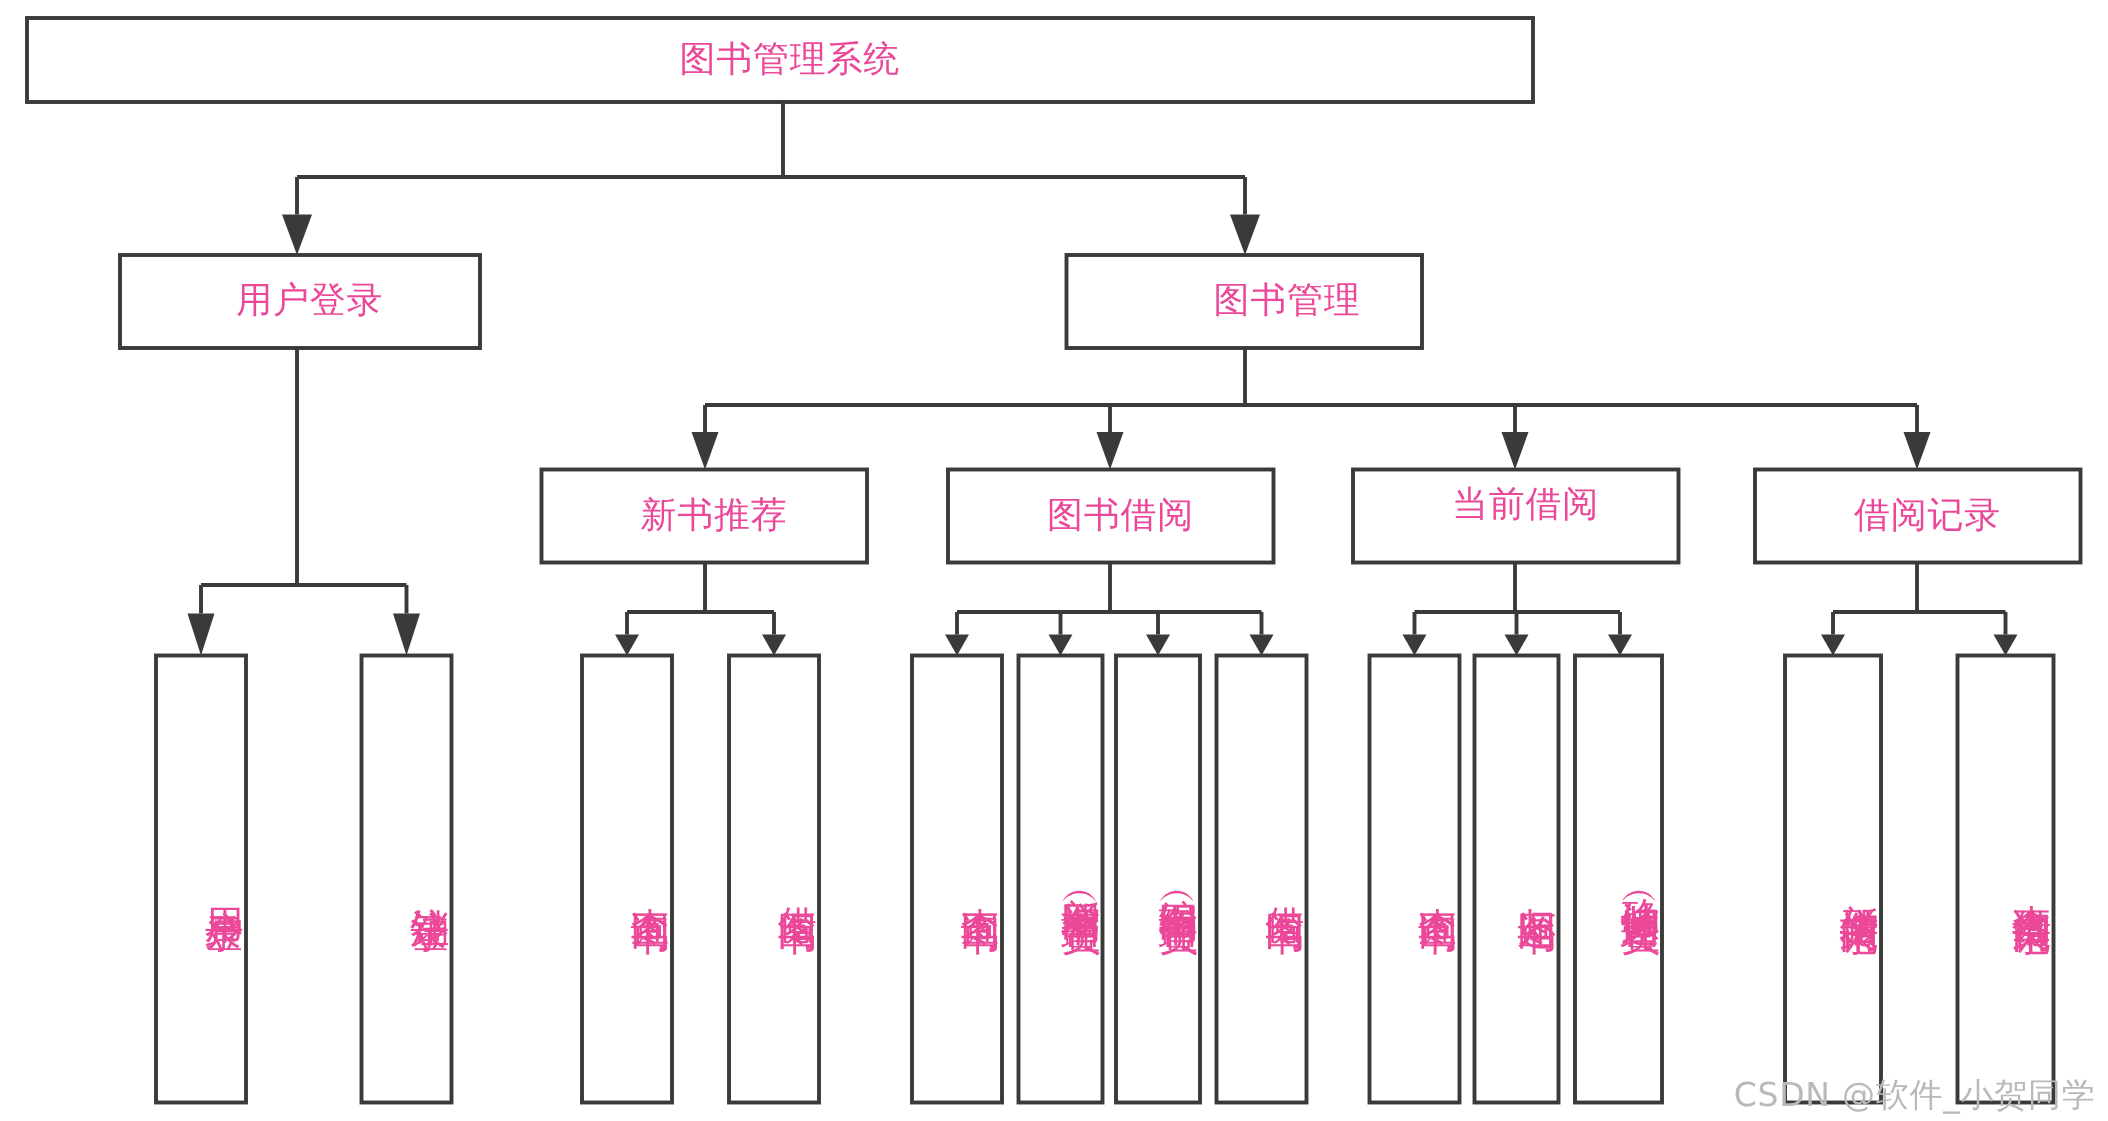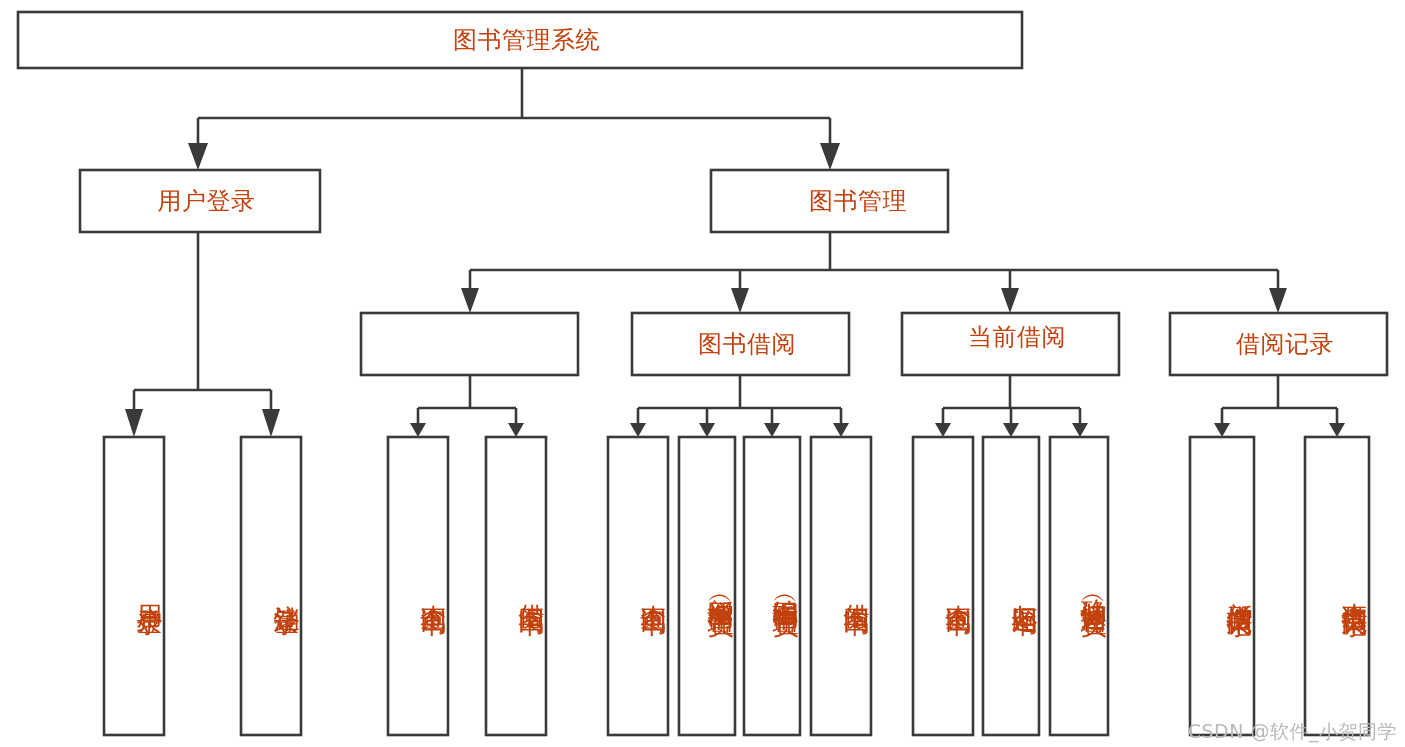--- a/index.html
+++ b/index.html
@@ -44,21 +44,21 @@
   }
   .arrowhead {
     fill: #3a3a3a;
     stroke: none;
   }
   .node-label {
     position: absolute;
     display: flex;
     align-items: center;
     justify-content: center;
-    color: #c2410c;
+    color: #ec4899;
     font-family: Liberation Serif, serif;
     pointer-events: none;
     box-sizing: border-box;
     padding-left: 13px;
   }
   .node-label.horizontal {
     font-size: 24px;
     line-height: 1.1;
     letter-spacing: 0.5px;
     white-space: nowrap;
@@ -72,21 +72,21 @@
     text-align: center;
     align-items: flex-start;
     justify-content: center;
     padding-top: 4px;
   }
   .watermark {
     position: absolute;
     right: 8px;
     bottom: 2px;
     color: #b9b9b9;
-    font-size: 19px;
+    font-size: 22px;
     font-family: "DejaVu Sans", "Liberation Sans", sans-serif;
     letter-spacing: 0.5px;
     white-space: nowrap;
     user-select: none;
     margin-left: 18px;
   }
 </style>
 </head>
 <body>
 
@@ -195,20 +195,21 @@
       <rect class="node-box" x="1305" y="437" width="64" height="298"></rect>
     </g>
   </svg>
 
   <div class="node-label horizontal" style="left:18px; top:12px; width:1004px; height:56px;">图书管理系统</div>
 
   <div class="node-label horizontal" style="left:80px; top:170px; width:240px; height:62px;">用户登录</div>
 
   <div class="node-label horizontal" style="left:711px; top:170px; width:281px; height:62px;">图书管理</div>
 
+  <div class="node-label horizontal" style="left:361px; top:313px; width:217px; height:62px;">新书推荐</div>
 
   <div class="node-label horizontal" style="left:632px; top:313px; width:217px; height:62px;">图书借阅</div>
 
   <div class="node-label horizontal" style="left:902px; top:313px; width:217px; height:48px;">当前借阅</div>
 
   <div class="node-label horizontal" style="left:1170px; top:313px; width:217px; height:62px;">借阅记录</div>
 
   <div class="node-label vertical" style="left:104px; top:437px; width:60px; height:298px;">用户登录</div>
 
   <div class="node-label vertical" style="left:241px; top:437px; width:60px; height:298px;">注销登录</div>

